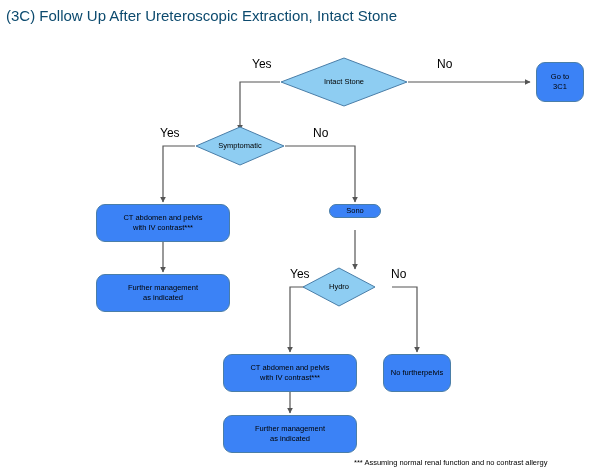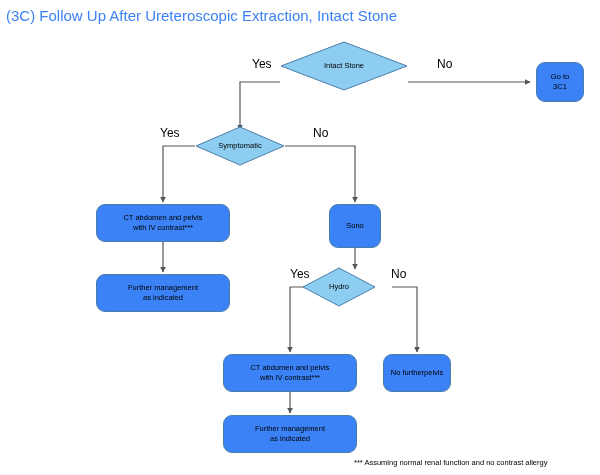--- a/index.html
+++ b/index.html
@@ -15,21 +15,21 @@
     font-family: "Liberation Sans", sans-serif;
     color: #000000;
   }
 
   #title {
     position: absolute;
     left: 6px;
     top: 7px;
     font-size: 15px;
     line-height: 18px;
-    color: #3b82f6;
+    color: #0c4a6e;
     white-space: nowrap;
   }
 
   #canvas {
     position: absolute;
     left: 0;
     top: 0;
     width: 600px;
     height: 475px;
   }
@@ -120,21 +120,21 @@
     <path d="M 355 230 L 355 269" marker-end="url(#arrow)"></path>
 
     <path d="M 318 287 L 290 287 L 290 352" marker-end="url(#arrow)"></path>
 
     <path d="M 392 287 L 417 287 L 417 352" marker-end="url(#arrow)"></path>
 
     <path d="M 290 388 L 290 413" marker-end="url(#arrow)"></path>
   </g>
 </svg>
 
-<div class="diamond-wrap" style="left:280px; top:41px; width:128px; height:50px;">
+<div class="diamond-wrap" style="left:280px; top:57px; width:128px; height:50px;">
   <svg width="128" height="50" viewBox="0 0 128 50" xmlns="http://www.w3.org/2000/svg">
     <polygon points="64,1 127,25 64,49 1,25" fill="#8ECDF2" stroke="#4A7EA8" stroke-width="1"></polygon>
   </svg>
   <div class="diamond-label">Intact Stone</div>
 </div>
 
 <div class="node" style="left:536px; top:62px; width:48px; height:40px; flex-direction:column;">
   <span>Go to</span>
   <span>3C1</span>
 </div>
@@ -149,21 +149,21 @@
 <div class="node" style="left:96px; top:204px; width:134px; height:38px; flex-direction:column;">
   <span>CT abdomen and pelvis</span>
   <span>with IV contrast***</span>
 </div>
 
 <div class="node" style="left:96px; top:274px; width:134px; height:38px; flex-direction:column;">
   <span>Further management</span>
   <span>as indicated</span>
 </div>
 
-<div class="node" style="left:329px; top:204px; width:52px; height:44px;">
+<div class="node" style="left:329px; top:204px; width:52px; height:14px;">
   <span>Sono</span>
 </div>
 
 <div class="diamond-wrap" style="left:302px; top:267px; width:74px; height:40px;">
   <svg width="74" height="40" viewBox="0 0 74 40" xmlns="http://www.w3.org/2000/svg">
     <polygon points="37,1 73,20 37,39 1,20" fill="#8ECDF2" stroke="#4A7EA8" stroke-width="1"></polygon>
   </svg>
   <div class="diamond-label">Hydro</div>
 </div>
 

